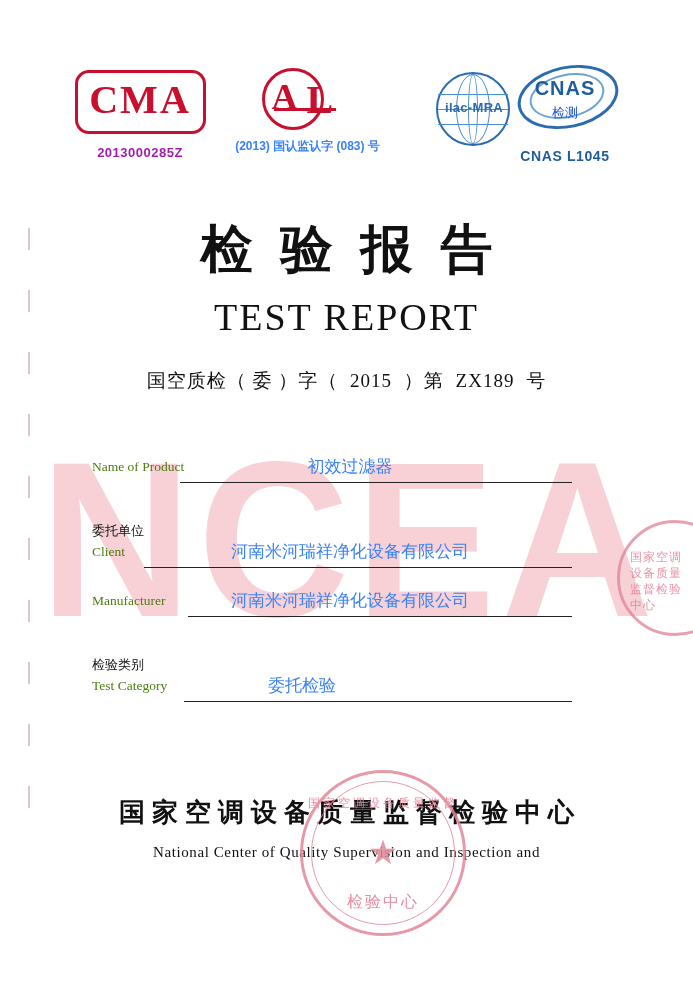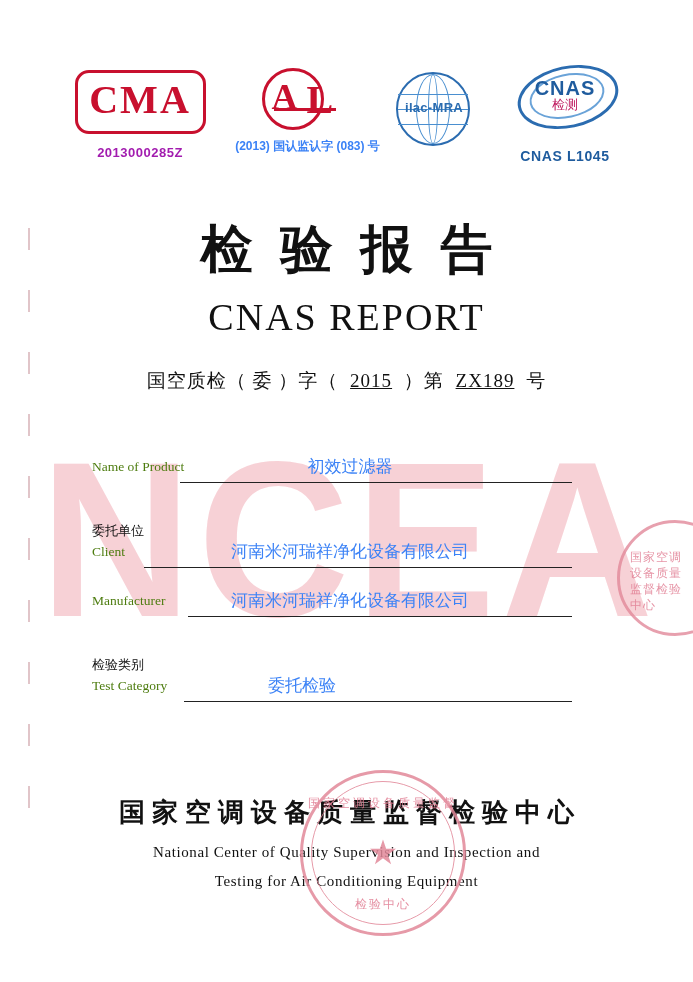--- a/index.html
+++ b/index.html
@@ -47,21 +47,21 @@
     top: 60px;
     width: 693px;
     height: 130px;
   }
   .logo {
     position: absolute;
     text-align: center;
   }
   .logo-cma { left: 70px; top: 10px; width: 140px; }
   .logo-cal { left: 225px; top: 8px; width: 165px; }
-  .logo-ilac { left: 379px; top: 10px; width: 110px; }
+  .logo-ilac { left: 419px; top: 10px; width: 110px; }
   .logo-cnas { left: 500px; top: 6px; width: 130px; }
 
   .cma-mark {
     width: 125px;
     height: 58px;
     border: 3px solid #c8102e;
     border-radius: 14px;
     margin: 0 auto;
     position: relative;
     color: #c8102e;
@@ -212,25 +212,25 @@
     text-align: center;
     font-family: "Liberation Sans", sans-serif;
     font-weight: bold;
     font-size: 20px;
     color: #1f5c9e;
     letter-spacing: 1px;
   }
   .cnas-mark .cnas-cn {
     position: absolute;
     left: 0;
-    top: 30px;
+    top: 38px;
     width: 120px;
     text-align: center;
     font-size: 13px;
-    color: #be185d;
+    color: #1d4ed8;
     font-family: "Liberation Sans", sans-serif;
   }
   .cnas-code {
     font-family: "Liberation Sans", sans-serif;
     font-weight: bold;
     font-size: 14px;
     color: #1f5c9e;
     margin-top: 4px;
     letter-spacing: .6px;
   }
@@ -265,21 +265,21 @@
   .report-no {
     position: absolute;
     left: 0;
     top: 368px;
     width: 693px;
     text-align: center;
     font-size: 19px;
     letter-spacing: 1px;
     color: #111;
   }
-  .report-no .num { margin: 0 6px; text-decoration: underline; }
+  .report-no .num { margin: 0 6px; }
 
   
   .fields {
     position: absolute;
     left: 92px;
     top: 455px;
     width: 480px;
   }
   .field {
     position: relative;
@@ -385,21 +385,21 @@
   .seal-main .seal-bottom-text {
     position: absolute;
     left: 0;
     width: 160px;
     text-align: center;
     color: #e07a90;
     font-size: 12px;
     letter-spacing: 3px;
   }
   .seal-main .seal-top-text { top: 22px; }
-  .seal-main .seal-bottom-text { bottom: 20px; font-size: 12px; letter-spacing: 2px; }
+  .seal-main .seal-bottom-text { bottom: 20px; font-size: 16px; letter-spacing: 2px; }
 
   .seal-side {
     position: absolute;
     right: -40px;
     top: 520px;
     width: 110px;
     height: 110px;
     border: 3px solid #e2899a;
     border-radius: 50%;
     opacity: .8;
@@ -487,21 +487,21 @@
         <span class="swirl2"></span>
         <span class="cnas-word">CNAS</span>
         <span class="cnas-cn">检测</span>
       </div>
       <div class="cnas-code">CNAS L1045</div>
     </div>
 
   </div>
 
   <div class="title-cn">检验报告</div>
-  <div class="title-en">CNAS  REPORT</div>
+  <div class="title-en">TEST  REPORT</div>
 
   <div class="report-no">
     <span>国空质检（ 委 ）字（</span>
     <span class="num">2015</span>
     <span>）第</span>
     <span class="num">ZX189</span>
     <span>号</span>
   </div>
 
   <div class="fields">
@@ -542,21 +542,20 @@
 
   </div>
 
   <div class="seal-side">
     <span class="txt">国家空调设备质量监督检验中心</span>
   </div>
 
   <div class="org">
     <div class="org-cn">国家空调设备质量监督检验中心</div>
     <div class="org-en1">National Center of Quality Supervision and Inspection and</div>
-    <div class="org-en2">Testing for Air Conditioning Equipment</div>
   </div>
 
   <div class="seal-main">
     <span class="inner-ring"></span>
     <span class="seal-top-text">国家空调设备质量监督</span>
     <span class="star">★</span>
     <span class="seal-bottom-text">检验中心</span>
   </div>
 
 </div>

